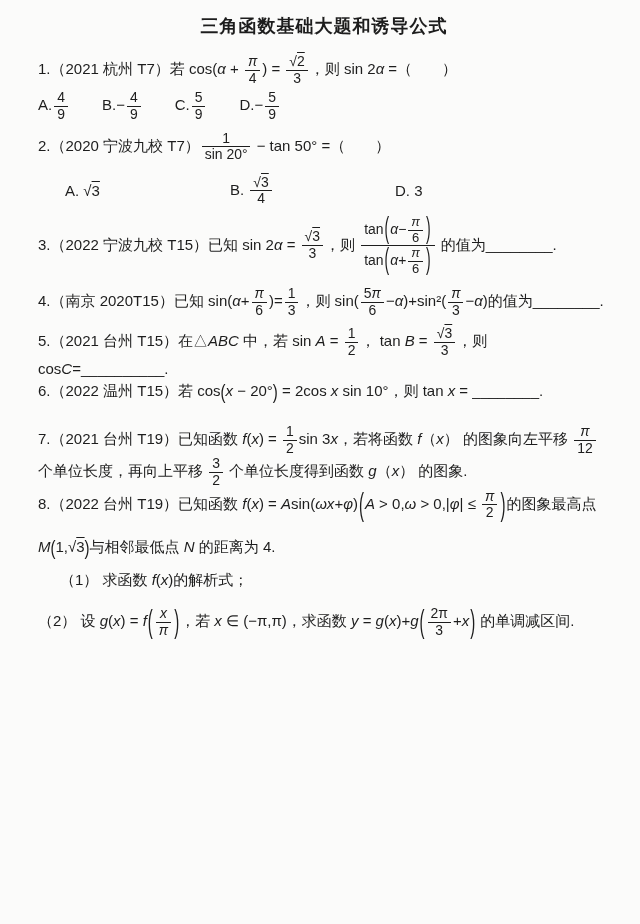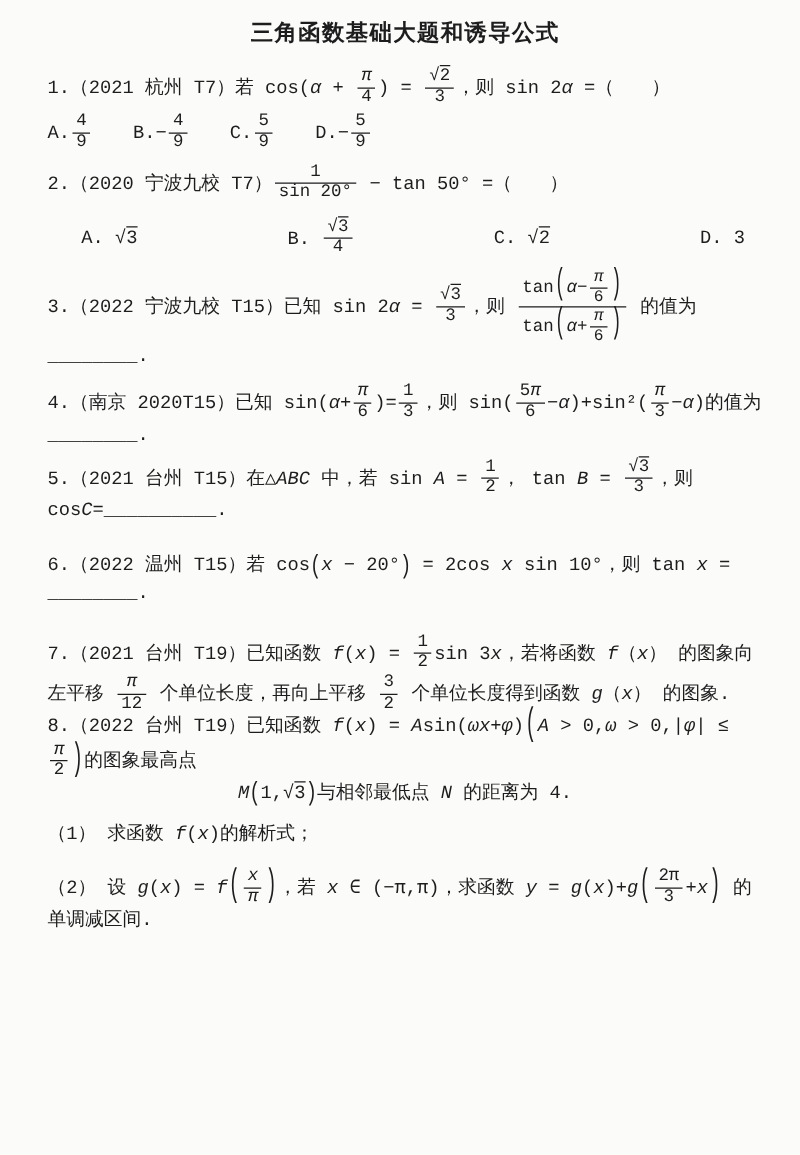--- a/index.html
+++ b/index.html
@@ -1,44 +1,44 @@
 <!DOCTYPE html>
 <html><head>
 <meta charset="utf-8">
 <style>
   html,body{margin:0;padding:0;}
   body{width:640px;height:924px;background:#fbfbfa;}
   .page{
     width:640px;height:924px;box-sizing:border-box;
     background:#fbfbfa;color:#1d1d1d;
-    font-family:Liberation Mono, monospace;
+    font-family:Liberation Sans, sans-serif;
     padding:12px 30px 0 38px;overflow:hidden;
   }
   .title{
     font-size:18px;font-weight:bold;text-align:center;
     margin:2px 0 0 0;letter-spacing:1px;
   }
   .line{font-size:15px;line-height:1.35;}
   .q1{margin-top:16px;}
   .opts{display:flex;align-items:center;font-size:15px;}
   .opts1{gap:32px;margin-top:4px;}
   .opts2{margin-top:12px;margin-left:27px;}
   .opts2 .opt{width:165px;}
   .opts2 .opt:last-child{width:auto;}
   .q2{margin-top:8px;}
   .q3{margin-top:8px;}
   .q4{margin-top:10px;}
   .q5{margin-top:8px;}
-  .q6{margin-top:24px;}
+  .q6{margin-top:2px;}
   .q7{margin-top:22px;max-width:576px;}
   .q7s1{margin-top:10px;}
   .q7s2{margin-top:10px;}
   .q8{}
-  .q8b{text-align:center;}
-  .q8s1{margin-top:12px;}
+  .q8b{margin-top:16px;}
+  .q8s1{margin-top:12px;margin-left:22px;}
   .q8s2{margin-top:16px;}
   .frac{
     display:inline-flex;flex-direction:column;vertical-align:middle;
     text-align:center;margin:0 2px;line-height:1.12;font-size:0.93em;
   }
   .frac > .num{border-bottom:1.2px solid #1d1d1d;padding:0 3px;display:block;}
   .frac > .den{padding:0 3px;display:block;}
   .it{font-style:italic;}
   .sqrt{white-space:nowrap;}
   .rad{text-decoration:overline;}
@@ -80,21 +80,20 @@
   <div class="line q2"><span>2.（2020 宁波九校 T7）</span><span class="frac">
         <span class="num"><span>1</span></span>
         <span class="den"><span>sin 20°</span></span>
       </span><span> − tan 50° =（　　）</span></div>
   <div class="opts opts2">
     <span class="opt"><span>A. </span><span class="sqrt"><span>√</span><span class="rad">3</span></span></span>
     <span class="opt"><span>B. </span><span class="frac">
           <span class="num"><span class="sqrt"><span>√</span><span class="rad">3</span></span></span>
           <span class="den"><span>4</span></span>
         </span></span>
-    <span class="opt"><span>C. </span><span class="sqrt"><span>√</span><span class="rad">2</span></span></span>
     <span class="opt"><span>D. 3</span></span>
   </div>
 
   <div class="line q3"><span>3.（2022 宁波九校 T15）已知 sin 2</span><span class="it">α</span><span> = </span><span class="frac">
         <span class="num"><span class="sqrt"><span>√</span><span class="rad">3</span></span></span>
         <span class="den"><span>3</span></span>
       </span><span>，则 </span><span class="frac">
         <span class="num"><span>tan</span><span class="bP">(</span><span class="it">α</span><span>−</span><span class="frac">
             <span class="num"><span class="it">π</span></span>
             <span class="den"><span>6</span></span>

